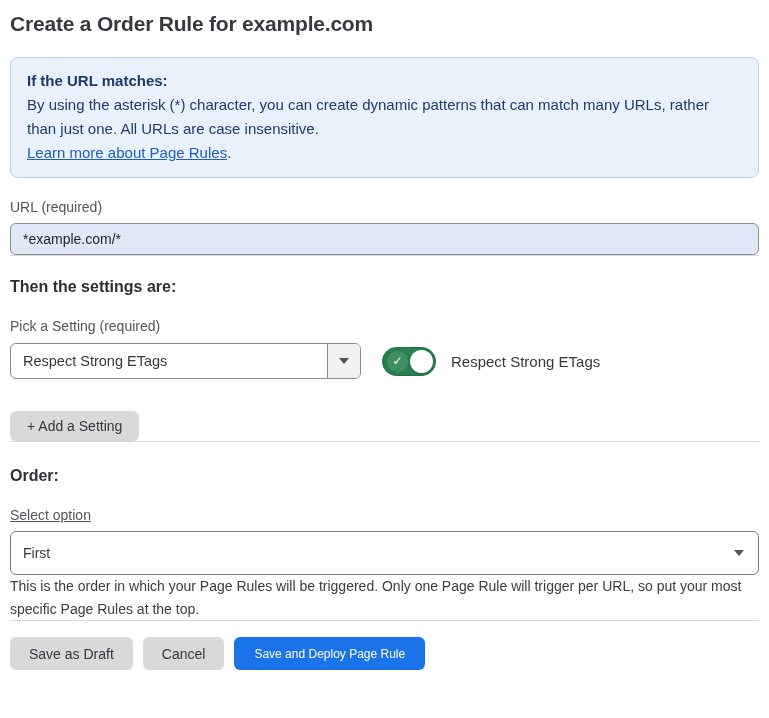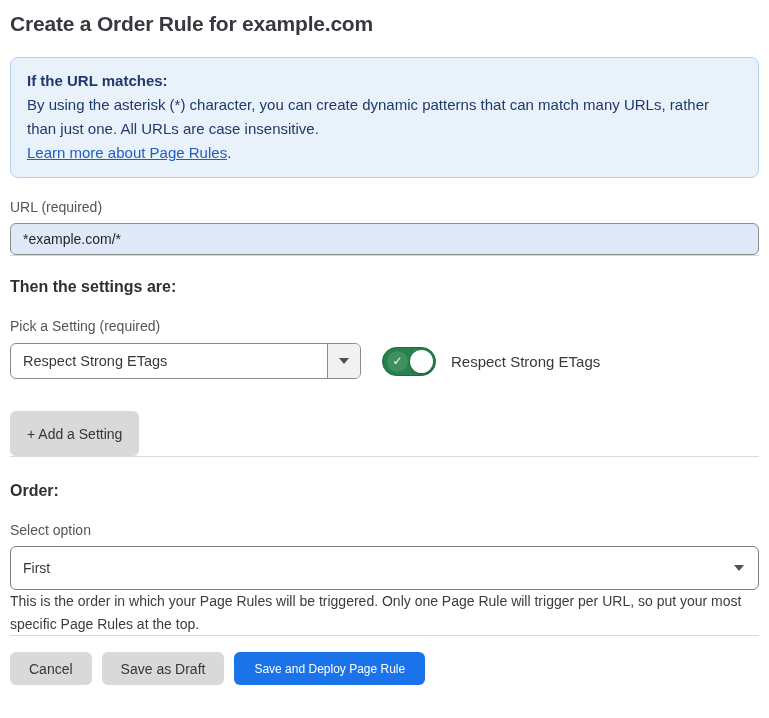--- a/index.html
+++ b/index.html
@@ -58,21 +58,21 @@
   .divider-2 { margin-top: 12px; }
   .divider-3 { margin-top: 12px; }
 
   h2.section-heading {
     font-size: 16px; font-weight: 700; color: #2e3035; line-height: 19px;
   }
   .settings-heading { margin-top: 21px; }
   .order-heading { margin-top: 24px; }
 
   .pick-setting-label { margin-top: 22px; }
-  .select-option-label { margin-top: 22px; }
+  .select-option-label { margin-top: 22px; text-decoration: underline; }
 
   .setting-row {
     margin-top: 8px;
     display: flex; align-items: center;
   }
   .setting-select {
     width: 351px; height: 36px;
     background: #ffffff;
     border: 1px solid #8a8a8a;
     border-radius: 6px;
@@ -125,21 +125,21 @@
 
   .gray-btn {
     background: #d9d9d9;
     border: none; border-radius: 6px;
     font-family: "Liberation Sans", "DejaVu Sans", sans-serif;
     font-size: 14px; color: #34363b;
     cursor: pointer;
   }
   .add-setting-btn {
     margin-top: 32px;
-    height: 45px; padding: 0 17px;
+    height: 30px; padding: 0 17px;
     display: inline-block;
   }
 
   .order-select {
     margin-top: 7px;
     width: 100%; height: 44px;
     background: #ffffff;
     border: 1px solid #7e7e7e;
     border-radius: 6px;
     display: flex; align-items: center;
@@ -216,18 +216,18 @@
   <div class="order-select">
     <span class="select-text">First</span>
     <span class="caret"></span>
   </div>
 
   <p class="help-text">This is the order in which your Page Rules will be triggered. Only one Page Rule will trigger per URL, so put your most specific Page Rules at the top.</p>
 
   <hr class="divider divider-3">
 
   <div class="actions">
+    <button class="gray-btn">Save as Draft</button>
     <button class="gray-btn">Cancel</button>
-    <button class="gray-btn">Save as Draft</button>
     <button class="primary-btn">Save and Deploy Page Rule</button>
   </div>
 
 </div>
 
 </body></html>

